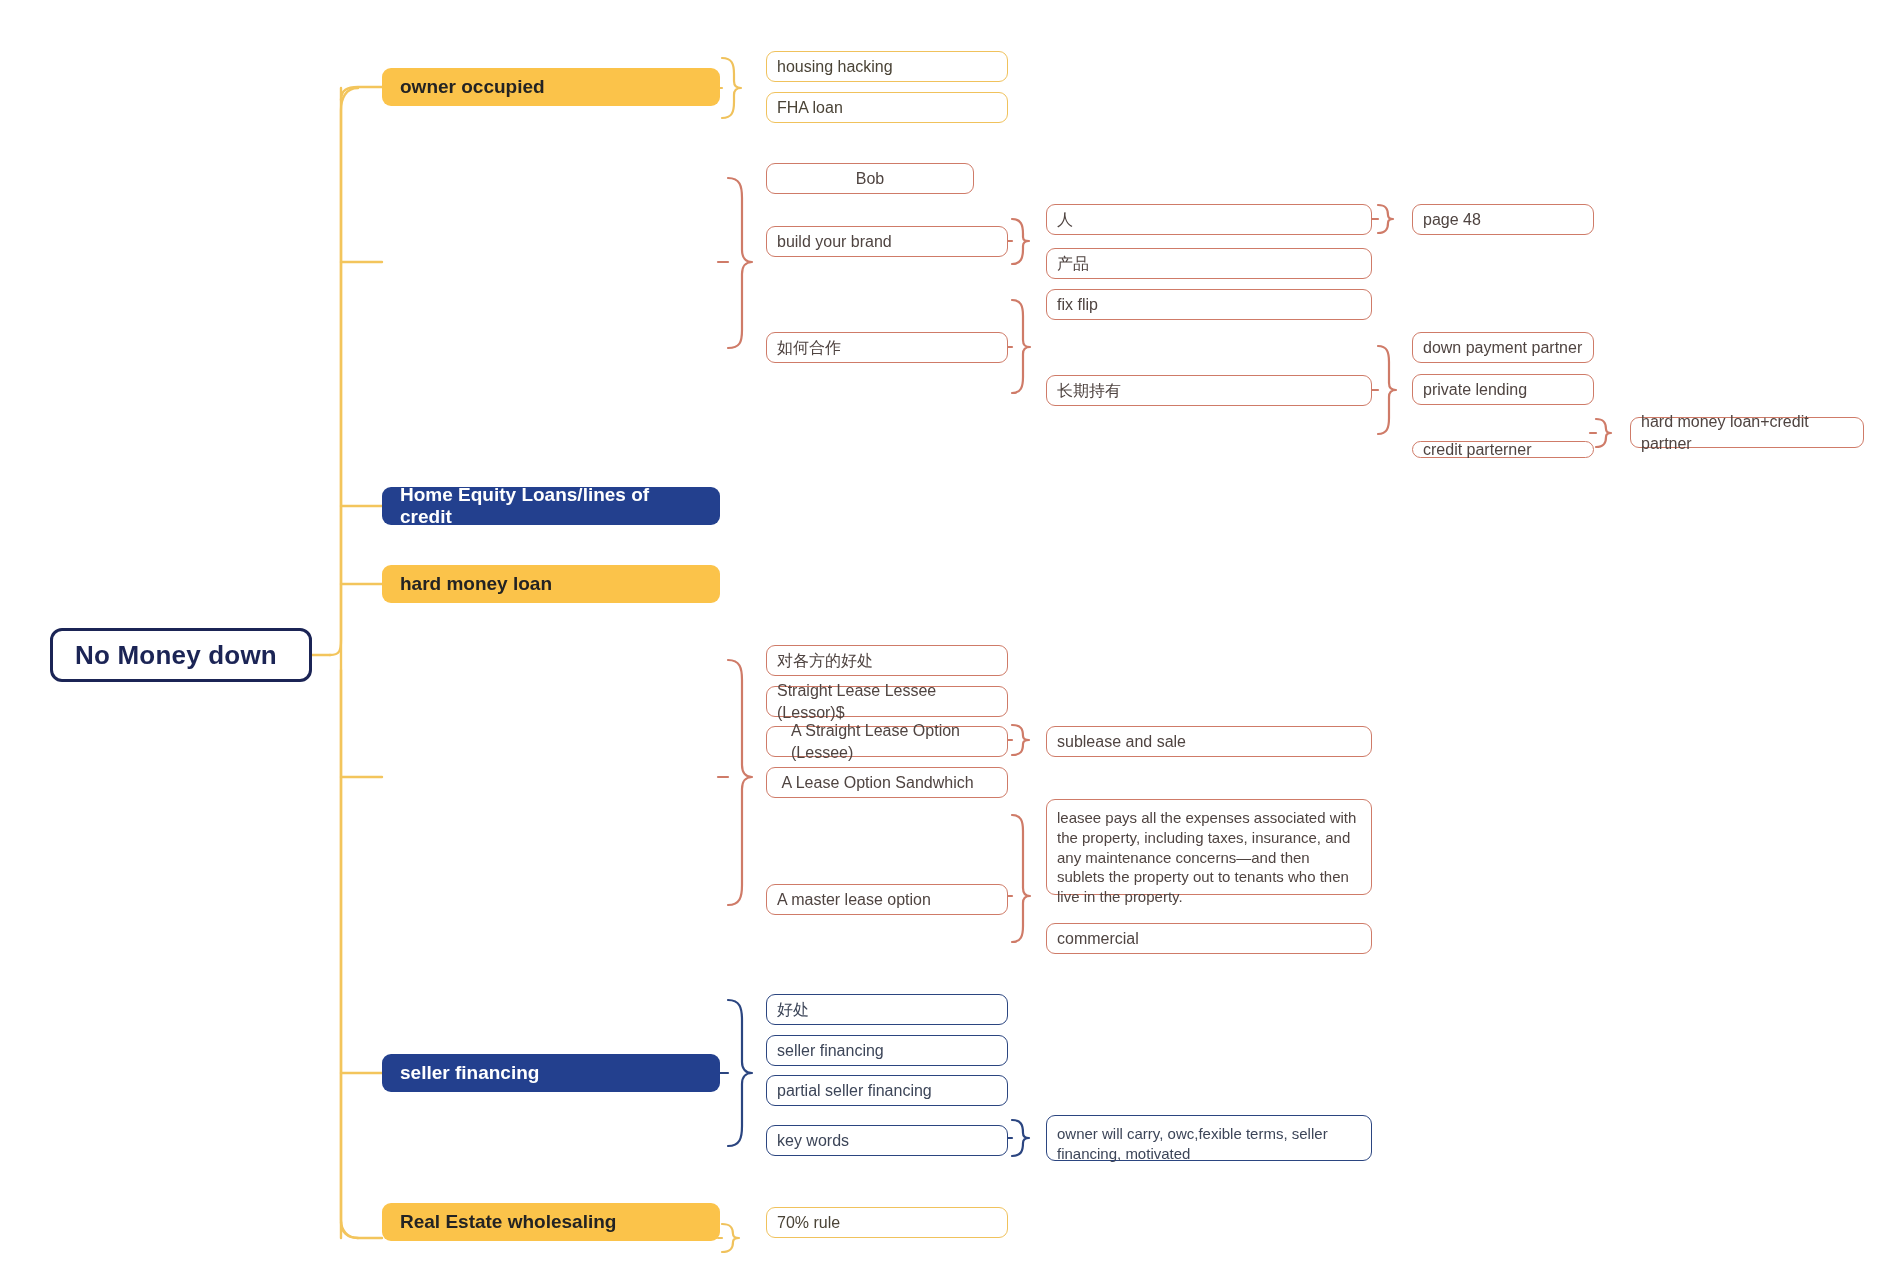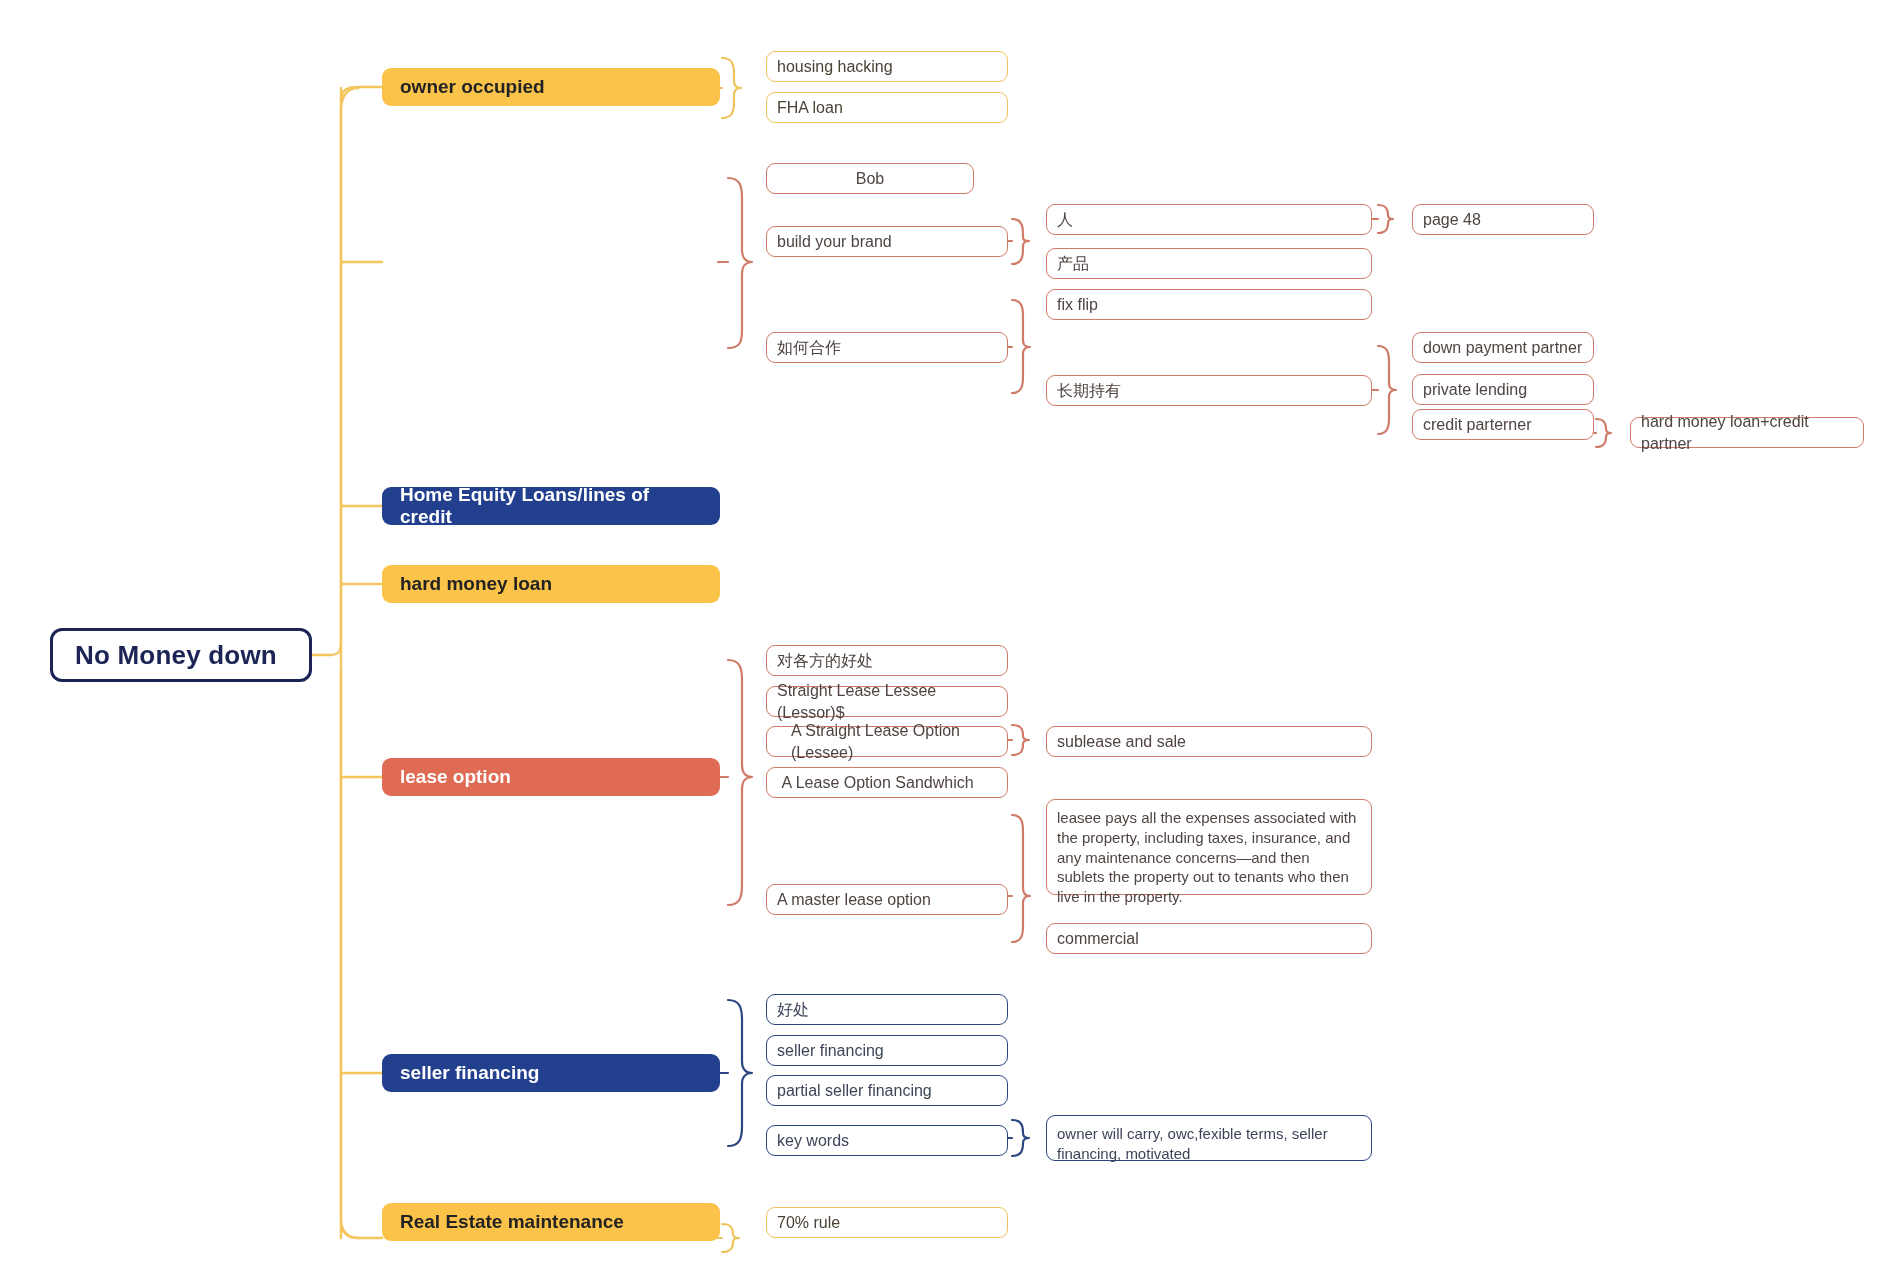--- a/index.html
+++ b/index.html
@@ -171,38 +171,35 @@
   <div class="node leaf red" style="left:1046px; top:375px; width:326px; height:31px;">
     <span>长期持有</span>
   </div>
 
   <div class="node leaf red" style="left:1412px; top:332px; width:182px; height:31px;">
     <span>down payment partner</span>
   </div>
   <div class="node leaf red" style="left:1412px; top:374px; width:182px; height:31px;">
     <span>private lending</span>
   </div>
-  <div class="node leaf red" style="left:1412px; top:409px; width:182px; height:31px;">
+  <div class="node leaf red" style="left:1412px; top:441px; width:182px; height:17px;">
     <span>credit parterner</span>
   </div>
   <div class="node leaf red" style="left:1630px; top:417px; width:234px; height:31px;">
     <span>hard money loan+credit partner</span>
   </div>
 
   <div class="node branch navy" style="left:382px; top:487px; width:338px; height:38px;">
     <span>Home Equity Loans/lines of credit</span>
   </div>
 
   <div class="node branch yellow" style="left:382px; top:565px; width:338px; height:38px;">
     <span>hard money loan</span>
   </div>
 
-  <div class="node branch red" style="left:382px; top:758px; width:338px; height:38px;">
-    <span>lease option</span>
-  </div>
 
   <div class="node leaf red" style="left:766px; top:645px; width:242px; height:31px;">
     <span>对各方的好处</span>
   </div>
   <div class="node leaf red" style="left:766px; top:686px; width:242px; height:31px;">
     <span>Straight Lease Lessee (Lessor)$</span>
   </div>
   <div class="node leaf red" style="left:766px; top:726px; width:242px; height:31px;padding-left:24px;">
     <span>A Straight Lease Option (Lessee)</span>
   </div>
@@ -238,19 +235,19 @@
     <span>partial seller financing</span>
   </div>
   <div class="node leaf navy" style="left:766px; top:1125px; width:242px; height:31px;">
     <span>key words</span>
   </div>
   <div class="node leaf navy multiline" style="left:1046px; top:1115px; width:326px; height:46px; font-size:15px;">
     <span>owner will carry, owc,fexible terms, seller financing, motivated</span>
   </div>
 
   <div class="node branch yellow" style="left:382px; top:1203px; width:338px; height:38px;">
-    <span>Real Estate maintenance</span>
+    <span>Real Estate wholesaling</span>
   </div>
   <div class="node leaf yellow" style="left:766px; top:1207px; width:242px; height:31px;">
     <span>70% rule</span>
   </div>
 
 </div>
 
 </body></html>

